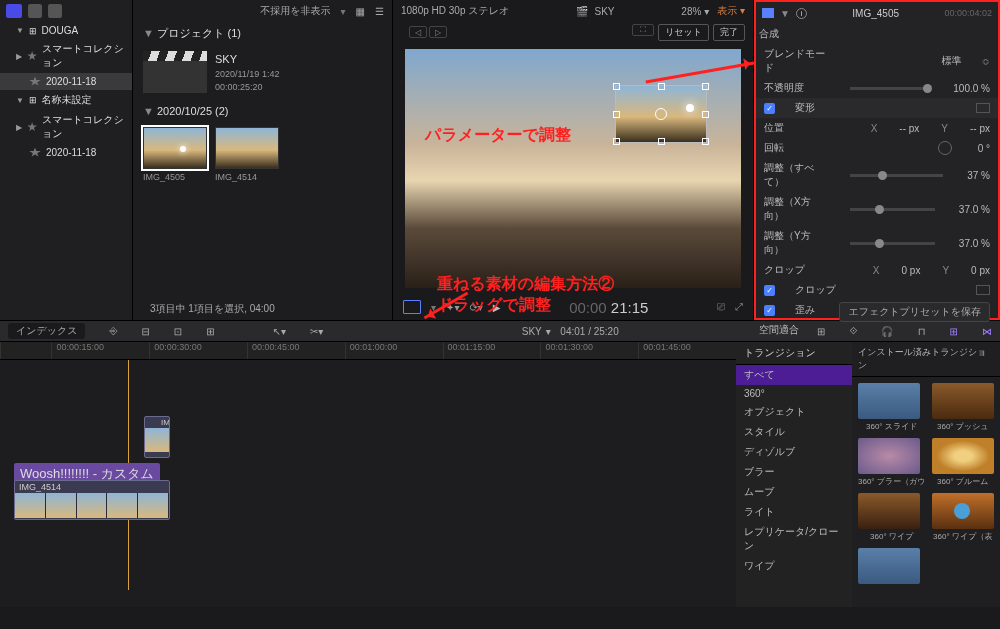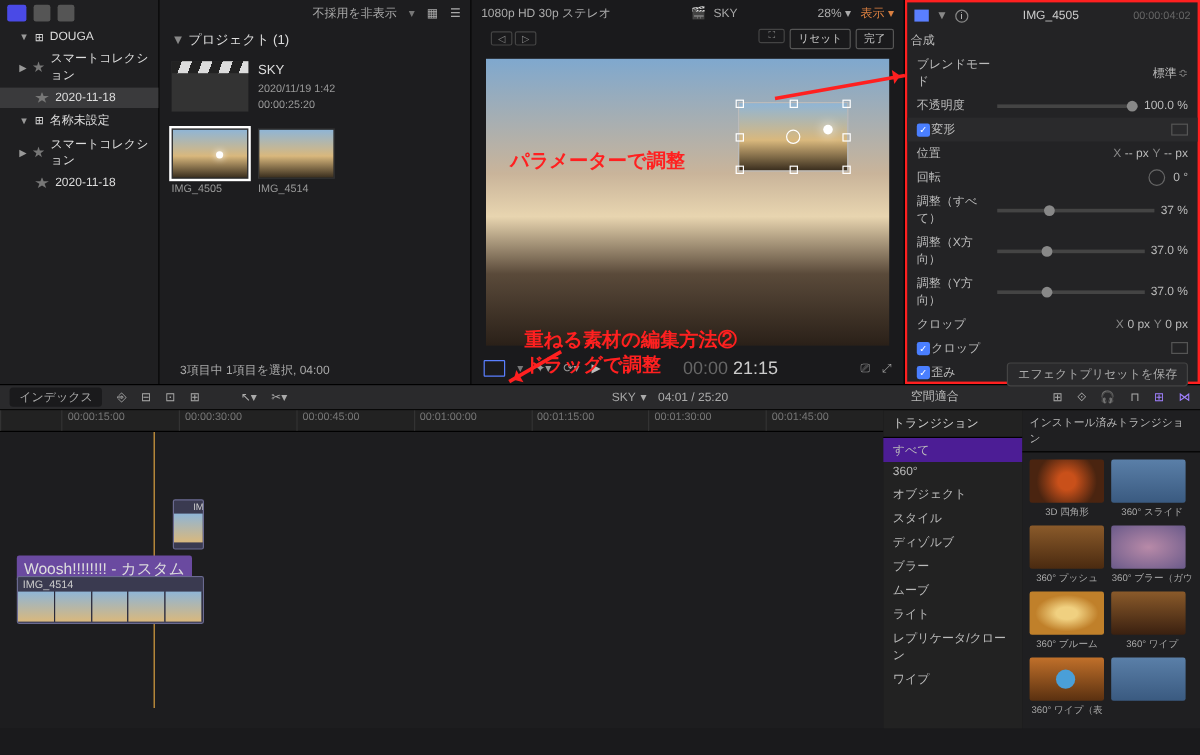--- a/index.html
+++ b/index.html
@@ -49,32 +49,32 @@
 .arrow2::after { content: ""; position: absolute; right: -2px; top: -5px; border: 6px solid transparent; border-left-color: #ff2020; }
 .vw-foot { height: 26px; display: flex; align-items: center; padding: 0 10px; gap: 10px; font-size: 10px; color: #999; }
 .tc { font-size: 15px; color: #ccc; margin-left: auto; margin-right: auto; }
 .tr-ico { width: 18px; height: 14px; border: 1px solid #5a7fff; border-radius: 1px; }
 
 .inspector { width: 246px; background: #232325; border: 2px solid #ff2020; }
 .ins-hdr { height: 22px; display: flex; align-items: center; padding: 0 6px; gap: 6px; font-size: 10px; color: #ccc; }
 .ins-hdr .ttl { flex: 1; text-align: center; }
 .ins-tc { color: #666; font-size: 9px; }
 .ins-sec { padding: 3px 3px; font-size: 10px; color: #bbb; }
-.ins-row { display: flex; align-items: center; padding: 3px 8px; font-size: 10px; color: #bbb; gap: 1px; }
+.ins-row { display: flex; align-items: center; padding: 3px 8px; font-size: 10px; color: #bbb; gap: 20px; }
 .ins-row .lbl { width: 62px; }
 .ins-row .val { text-align: right; }
 .ins-row .xlbl { color: #888; margin: 0 2px; }
 .ins-chk { width: 11px; height: 11px; background: #4a7fff; border-radius: 2px; display: inline-flex; align-items: center; justify-content: center; color: #fff; font-size: 8px; }
 .slider { flex: 1; height: 3px; background: #444; position: relative; margin: 0 4px; }
 .slider .knob { position: absolute; left: 30%; top: -3px; width: 9px; height: 9px; background: #888; border-radius: 50%; }
 .dial { width: 14px; height: 14px; border: 1px solid #666; border-radius: 50%; margin: 0 6px; }
 .reset-ico { width: 14px; height: 10px; border: 1px solid #555; }
 .ins-btn { position: absolute; right: 10px; top: 302px; padding: 2px 8px; border: 1px solid #444; border-radius: 3px; font-size: 10px; color: #aaa; background: #2a2a2c; }
 
-.mid-bar { height: 22px; background: #2a2a2c; border-top: 1px solid #000; border-bottom: 1px solid #000; display: flex; align-items: center; padding: 0 8px; font-size: 10px; color: #aaa; gap: 12px; }
+.mid-bar { height: 22px; background: #2a2a2c; border-top: 1px solid #000; border-bottom: 1px solid #000; display: flex; align-items: center; padding: 0 8px; font-size: 10px; color: #aaa; gap: 24px; }
 .idx-btn { padding: 1px 8px; background: #1a1a1c; border-radius: 3px; }
 .mid-tc { margin-left: auto; margin-right: auto; display: flex; gap: 4px; align-items: center; }
 
 .timeline-area { display: flex; height: 265px; }
 .timeline { flex: 1; background: #1d1d1f; position: relative; }
 .tl-ruler { height: 18px; background: #222; border-bottom: 1px solid #000; display: flex; font-size: 9px; color: #777; }
 .tl-tick { flex: 1; padding-left: 4px; border-left: 1px solid #333; }
 .tl-tracks { position: relative; height: 200px; }
 .tl-clip1 { position: absolute; top: 56px; left: 144px; width: 26px; height: 42px; background: #3a3a50; border: 1px solid #6a6a90; border-radius: 2px; overflow: hidden; }
 .tl-clip1 .th { height: 24px; background: linear-gradient(#8fb5d6, #d9b87d); }
@@ -158,20 +158,21 @@
     </div>
     <div class="br-hdr"><span style="color:#888">▼ </span><span>プロジェクト  (1)</span></div>
     <div class="br-row">
       <div class="clapperboard"></div>
       <div class="br-info">
         <div style="color:#ddd;font-size:11px">SKY</div>
         <div>2020/11/19 1:42</div>
         <div>00:00:25:20</div>
       </div>
     </div>
+    <div class="br-hdr"><span style="color:#888">▼ </span><span>2020/10/25  (2)</span></div>
     <div class="br-row">
       <div>
         <div class="thumb thumb-sun sel"></div>
         <div class="thumb-label">IMG_4505</div>
       </div>
       <div>
         <div class="thumb"></div>
         <div class="thumb-label">IMG_4514</div>
       </div>
     </div>
@@ -379,24 +380,20 @@
     <div class="tr-item">ムーブ</div>
     <div class="tr-item">ライト</div>
     <div class="tr-item">レプリケータ/クローン</div>
     <div class="tr-item">ワイプ</div>
   </div>
 
   <div class="effects">
     <div class="ef-hdr">インストール済みトランジション</div>
     <div class="ef-grid">
       <div class="ef-cell">
-          <div class="ef-thumb ef-t1"></div>
-          <div class="ef-lbl">3D 四角形</div>
-        </div>
-      <div class="ef-cell">
           <div class="ef-thumb ef-t2"></div>
           <div class="ef-lbl">360° スライド</div>
         </div>
       <div class="ef-cell">
           <div class="ef-thumb ef-t3"></div>
           <div class="ef-lbl">360° プッシュ</div>
         </div>
       <div class="ef-cell">
           <div class="ef-thumb ef-t4"></div>
           <div class="ef-lbl">360° ブラー（ガウ</div>

